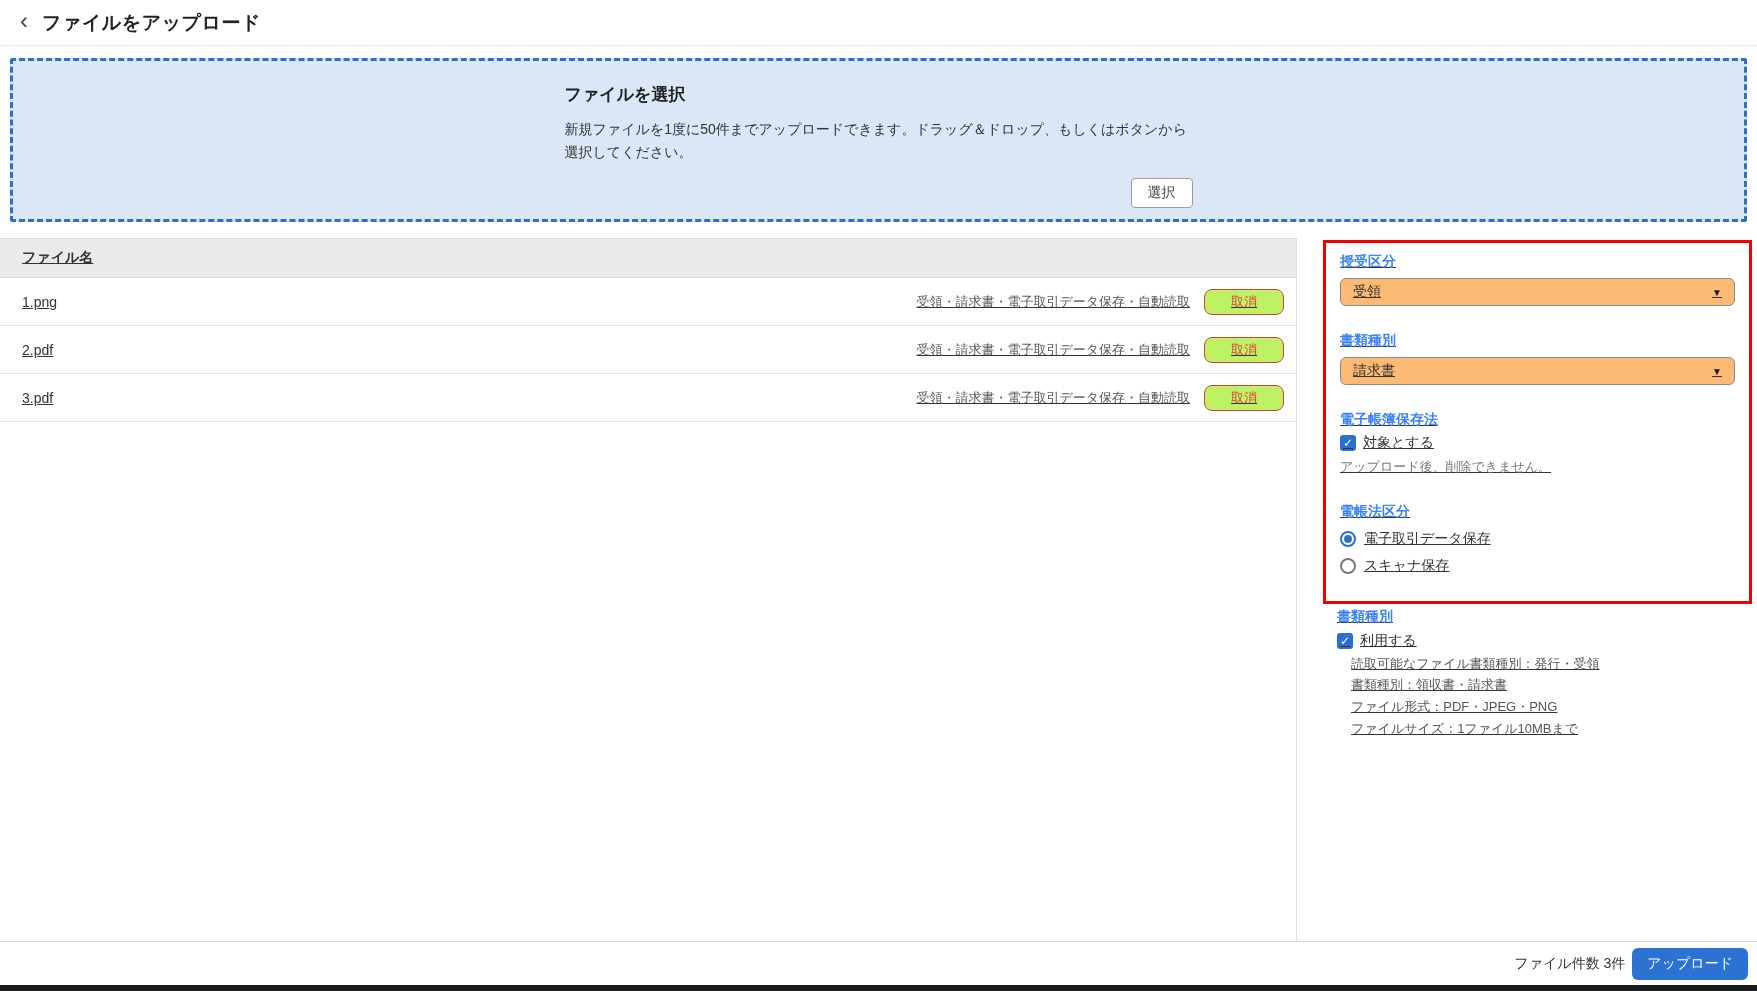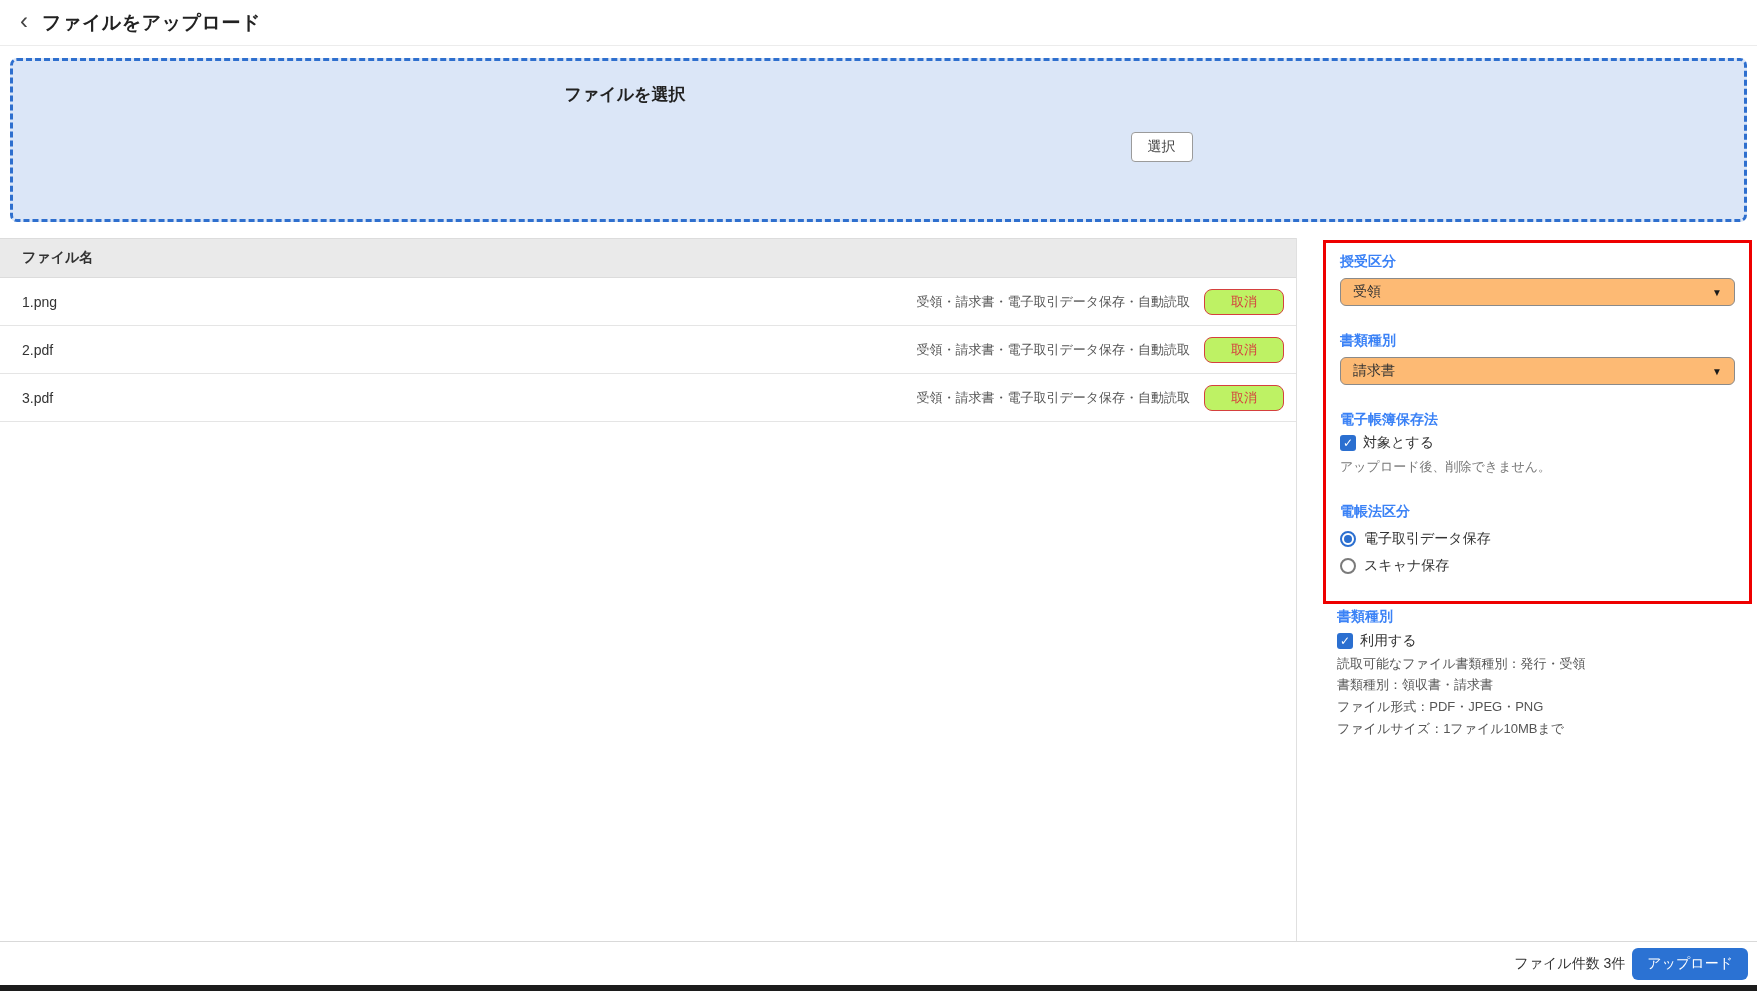--- a/index.html
+++ b/index.html
@@ -10,30 +10,30 @@
   
   .page-header { height:46px; display:flex; align-items:center; gap:14px;
     padding:0 20px; border-bottom:1px solid #ececec; background:#fff; }
   .back-chevron { font-size:24px; line-height:1; color:#444; cursor:pointer;
     transform:translateY(-2px); }
   .page-title { font-size:19px; font-weight:bold; color:#222; letter-spacing:.5px; }
 
   
   .dropzone-wrap { padding:12px 10px 16px 10px; }
   .dropzone { height:164px; background:#dbe6f7; border:3px dashed #2e6fce;
-    border-radius:7px; display:flex; justify-content:center; }
+    border-radius:2px; display:flex; justify-content:center; }
   .dz-content { width:628px; padding-top:22px; display:flex; flex-direction:column; }
   .dz-title { font-size:17px; font-weight:bold; color:#222; margin-bottom:12px; }
   .dz-desc { font-size:14px; color:#333; line-height:1.65; width:628px; }
   .dz-btn-row { display:flex; justify-content:flex-end; margin-top:14px; }
   .select-file-btn { background:#fff; border:1px solid #9b9b9b; border-radius:4px;
     padding:5px 16px; font-size:14px; color:#444; cursor:pointer; }
 
   
-  .main { flex:1; display:flex; min-height:0; }
+  .main { flex:1; display:flex; min-height:0;text-decoration:underline; }
   .file-col { flex:1; border-right:1px solid #e0e0e0; }
   .table-header { height:40px; background:#eaeaea; display:flex; align-items:center;
     padding:0 22px; font-size:14px; font-weight:bold; color:#333;
     border-top:1px solid #dcdcdc; border-bottom:1px solid #dcdcdc; }
   .file-row { height:48px; display:flex; align-items:center;
     padding:0 12px 0 22px; border-bottom:1px solid #e5e5e5; font-size:14px; }
   .file-name { flex:1; color:#333; }
   .file-tags { font-size:13px; color:#555; margin-right:14px; }
   .cancel-btn { border:1px solid #d5403e; color:#d5403e; background:#bef264;
     border-radius:8px; padding:3px 26px; font-size:13px; cursor:pointer; white-space:nowrap; }
@@ -56,21 +56,21 @@
     display:flex; align-items:center; justify-content:center; color:#fff;
     font-size:12px; line-height:1; cursor:pointer; flex:0 0 auto; }
   .note-text { font-size:13px; color:#777; line-height:1.5; }
   .radio-row { display:flex; align-items:center; gap:8px; font-size:14px;
     color:#333; margin-bottom:9px; }
   .radio { width:16px; height:16px; border-radius:50%; flex:0 0 auto; cursor:pointer; }
   .radio.on { border:2px solid #2b6fd0; display:flex; align-items:center; justify-content:center; }
   .radio.on::after { content:""; width:8px; height:8px; border-radius:50%; background:#2b6fd0; }
   .radio.off { border:2px solid #7a7a7a; }
   .below-box { margin-left:40px; margin-right:19px; margin-top:4px; }
-  .auto-notes { font-size:13px; color:#555; line-height:1.45; margin-top:3px; }
+  .auto-notes { font-size:13px; color:#555; line-height:1.45; margin-top:3px;margin-left:14px; }
   .auto-notes div { margin-bottom:3px; }
 
   
   .footer-bar { height:44px; border-top:1px solid #d9d9d9; display:flex;
     align-items:center; justify-content:flex-end; gap:7px; padding-right:9px;
     background:#fff; }
   .file-count { font-size:14px; color:#333; }
   .upload-btn { background:#2b72d3; color:#fff; border:none; border-radius:6px;
     padding:7px 15px; font-size:14px; cursor:pointer; }
   .bottom-edge { height:6px; background:#1c1c1c; }
@@ -82,20 +82,21 @@
 
   <div class="page-header">
     <span class="back-chevron">‹</span>
     <span class="page-title">ファイルをアップロード</span>
   </div>
 
   <div class="dropzone-wrap">
     <div class="dropzone">
       <div class="dz-content">
         <div class="dz-title">ファイルを選択</div>
+        <div class="dz-desc">新規ファイルを1度に50件までアップロードできます。ドラッグ＆ドロップ、もしくはボタンから選択してください。</div>
         <div class="dz-btn-row">
           <button class="select-file-btn">選択</button>
         </div>
       </div>
     </div>
   </div>
 
   <div class="main">
 
     <div class="file-col">

